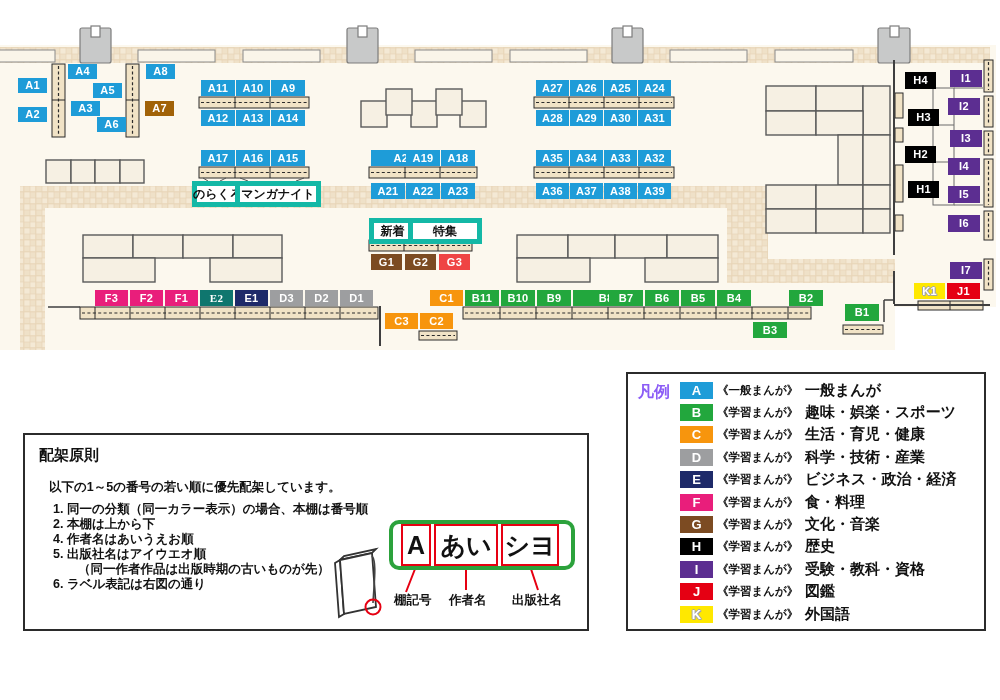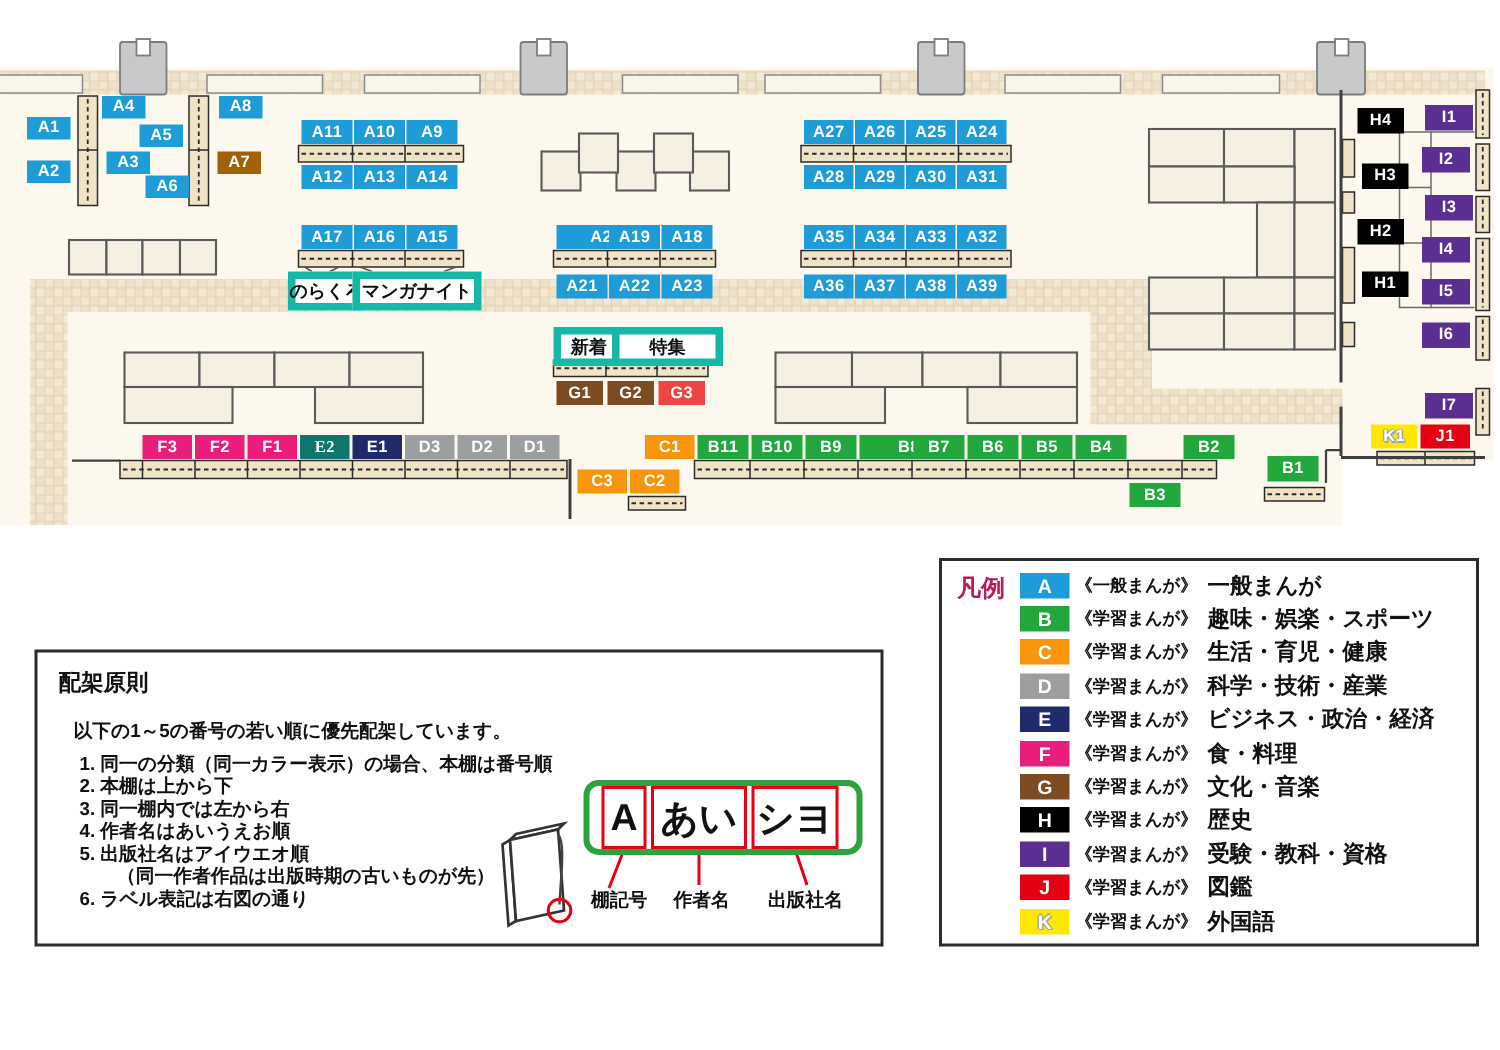--- a/index.html
+++ b/index.html
@@ -8,21 +8,21 @@
   #floor-svg{position:absolute;left:0;top:0;z-index:1;}
   #labels-layer{position:absolute;left:0;top:0;width:1000px;height:700px;z-index:3;}
   .map-label{position:absolute;display:flex;align-items:center;justify-content:center;
              color:#fff;font-weight:bold;font-size:11px;line-height:1;letter-spacing:.3px;}
   .k-text{text-shadow:-1px 0 0 #a5a5a5,1px 0 0 #a5a5a5,0 -1px 0 #a5a5a5,0 1px 0 #a5a5a5,1px 1px 0 #a5a5a5;}
   .tag{position:absolute;z-index:4;background:#fff;border:5px solid #14b8a6;display:flex;
        align-items:center;justify-content:center;font-size:12px;font-weight:bold;color:#111;white-space:nowrap;}
   
   #legend-box{position:absolute;left:626px;top:372px;width:356px;height:255px;background:#fff;
               border:2px solid #2b2b2b;z-index:5;}
-  #legend-title{position:absolute;left:10px;top:8px;font-size:16px;font-weight:bold;color:#be185d;}
+  #legend-title{position:absolute;left:10px;top:8px;font-size:16px;font-weight:bold;color:#8b5cf6;}
   #legend-rows{position:absolute;left:52px;top:5px;}
   .legend-row{display:flex;align-items:center;height:22.4px;}
   .legend-chip{width:33px;height:17px;display:flex;align-items:center;justify-content:center;
                color:#fff;font-weight:bold;font-size:13px;flex:0 0 33px;}
   .legend-prefix{font-size:11.5px;font-weight:bold;color:#111;width:88px;margin-left:4px;flex:0 0 88px;}
   .legend-name{font-size:15px;font-weight:bold;color:#111;white-space:nowrap;}
   
   #principles-box{position:absolute;left:23px;top:433px;width:562px;height:194px;background:#fff;
                   border:2px solid #2b2b2b;z-index:5;}
   #principles-title{position:absolute;left:14px;top:11px;font-size:15px;font-weight:bold;color:#111;}
@@ -323,21 +323,21 @@
           <span class="legend-chip k-text" style="background: rgb(255, 232, 0);">K</span>
           <span class="legend-prefix">《学習まんが》</span>
           <span class="legend-name">外国語</span>
         </div>
       </div>
   </div>
 
   <div id="principles-box">
     <div id="principles-title">配架原則</div>
     <div id="principles-intro">以下の1～5の番号の若い順に優先配架しています。</div>
-    <div id="principles-items"><div>1. 同一の分類（同一カラー表示）の場合、本棚は番号順</div><div>2. 本棚は上から下</div><div>3. 同一棚内では左から右</div><div>4. 作者名はあいうえお順</div><div>5. 出版社名はアイウエオ順</div><div>　　（同一作者作品は出版時期の古いものが先）</div><div>6. ラベル表記は右図の通り</div></div>
+    <div id="principles-items"><div>1. 同一の分類（同一カラー表示）の場合、本棚は番号順</div><div>2. 本棚は上から下</div><div>4. 作者名はあいうえお順</div><div>5. 出版社名はアイウエオ順</div><div>　　（同一作者作品は出版時期の古いものが先）</div><div>6. ラベル表記は右図の通り</div></div>
 
     <svg class="ill-svg" width="260" height="120">
       <path d="M10 58 L15 55 L19 109 L14 112 Z" fill="#fff" stroke="#333" stroke-width="1.8"></path>
       <path d="M15 55 L19 51 L51 44 L47 48 Z" fill="#fff" stroke="#333" stroke-width="1.8"></path>
       <path d="M15 55 L47 48 L51 102 L19 109 Z" fill="#fff" stroke="#333" stroke-width="1.8"></path>
       <path d="M47 51 C52 57 49 78 48 98" fill="none" stroke="#444" stroke-width="1.6"></path>
       <circle cx="48" cy="102" r="7.5" fill="none" stroke="#e60012" stroke-width="2"></circle>
       <path d="M90 64 L81 87 M141 64 L141 85 M206 64 L213 85" stroke="#e60012" stroke-width="2" fill="none"></path>
     </svg>
 

